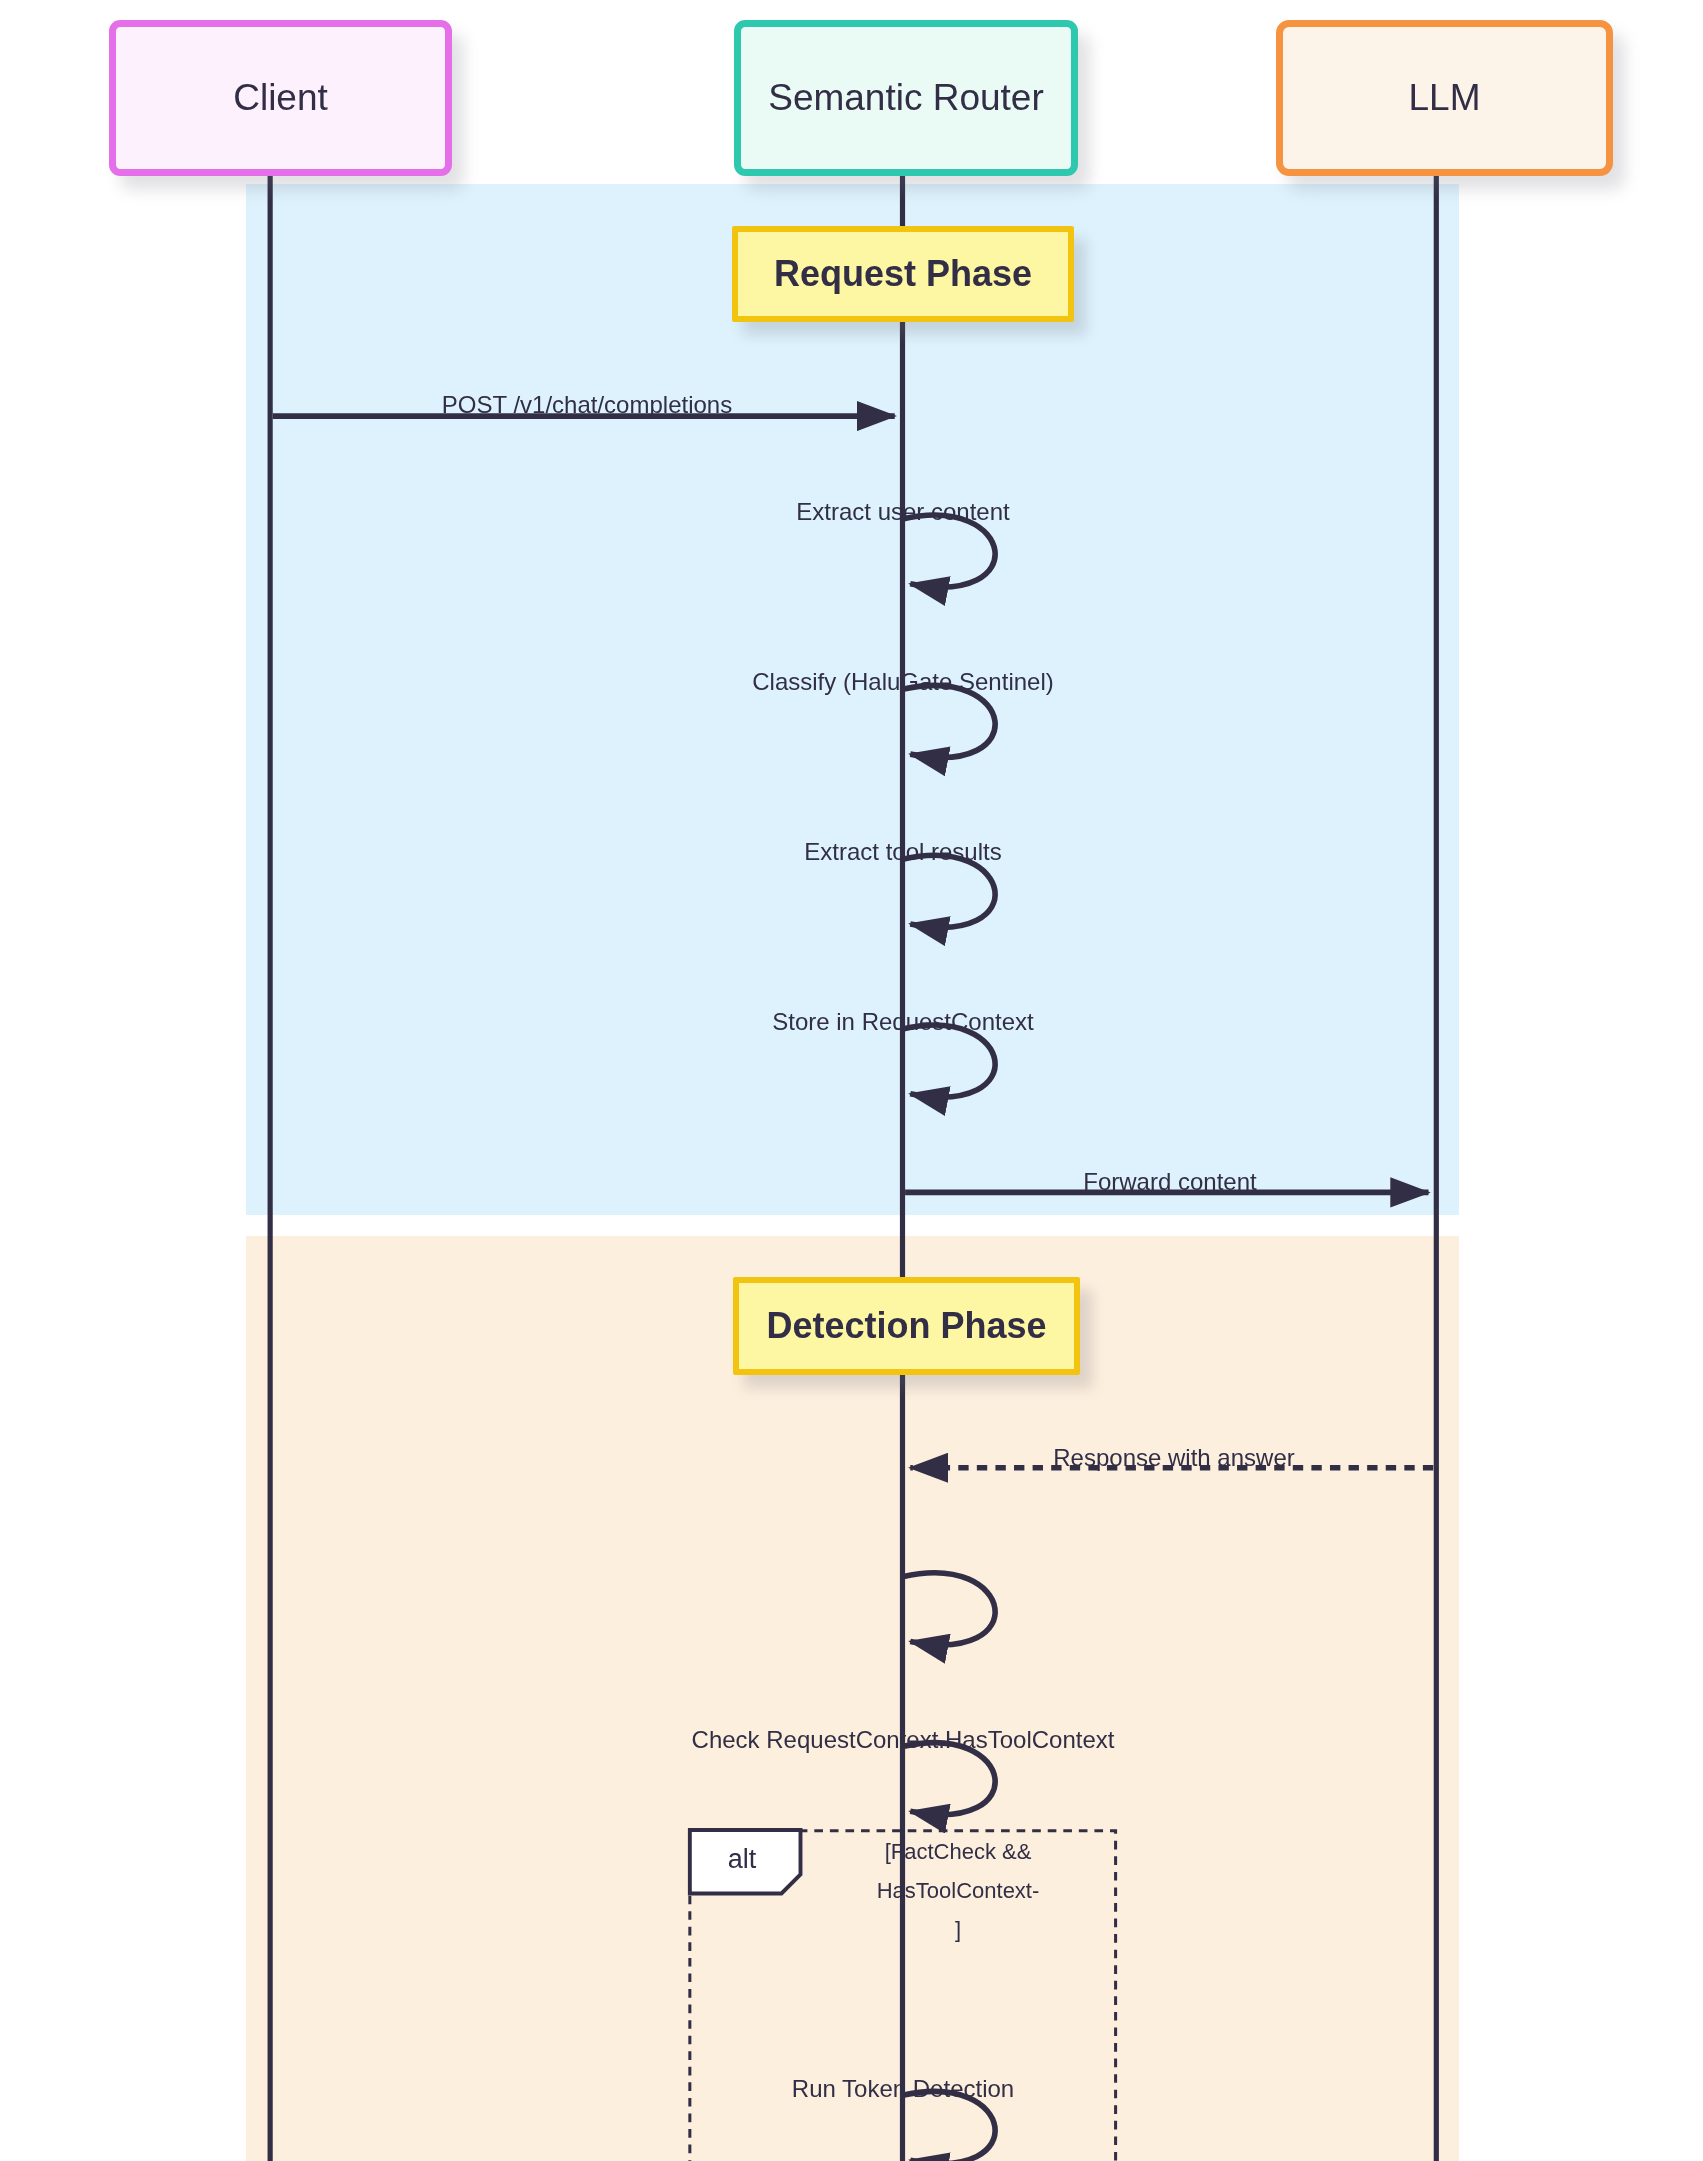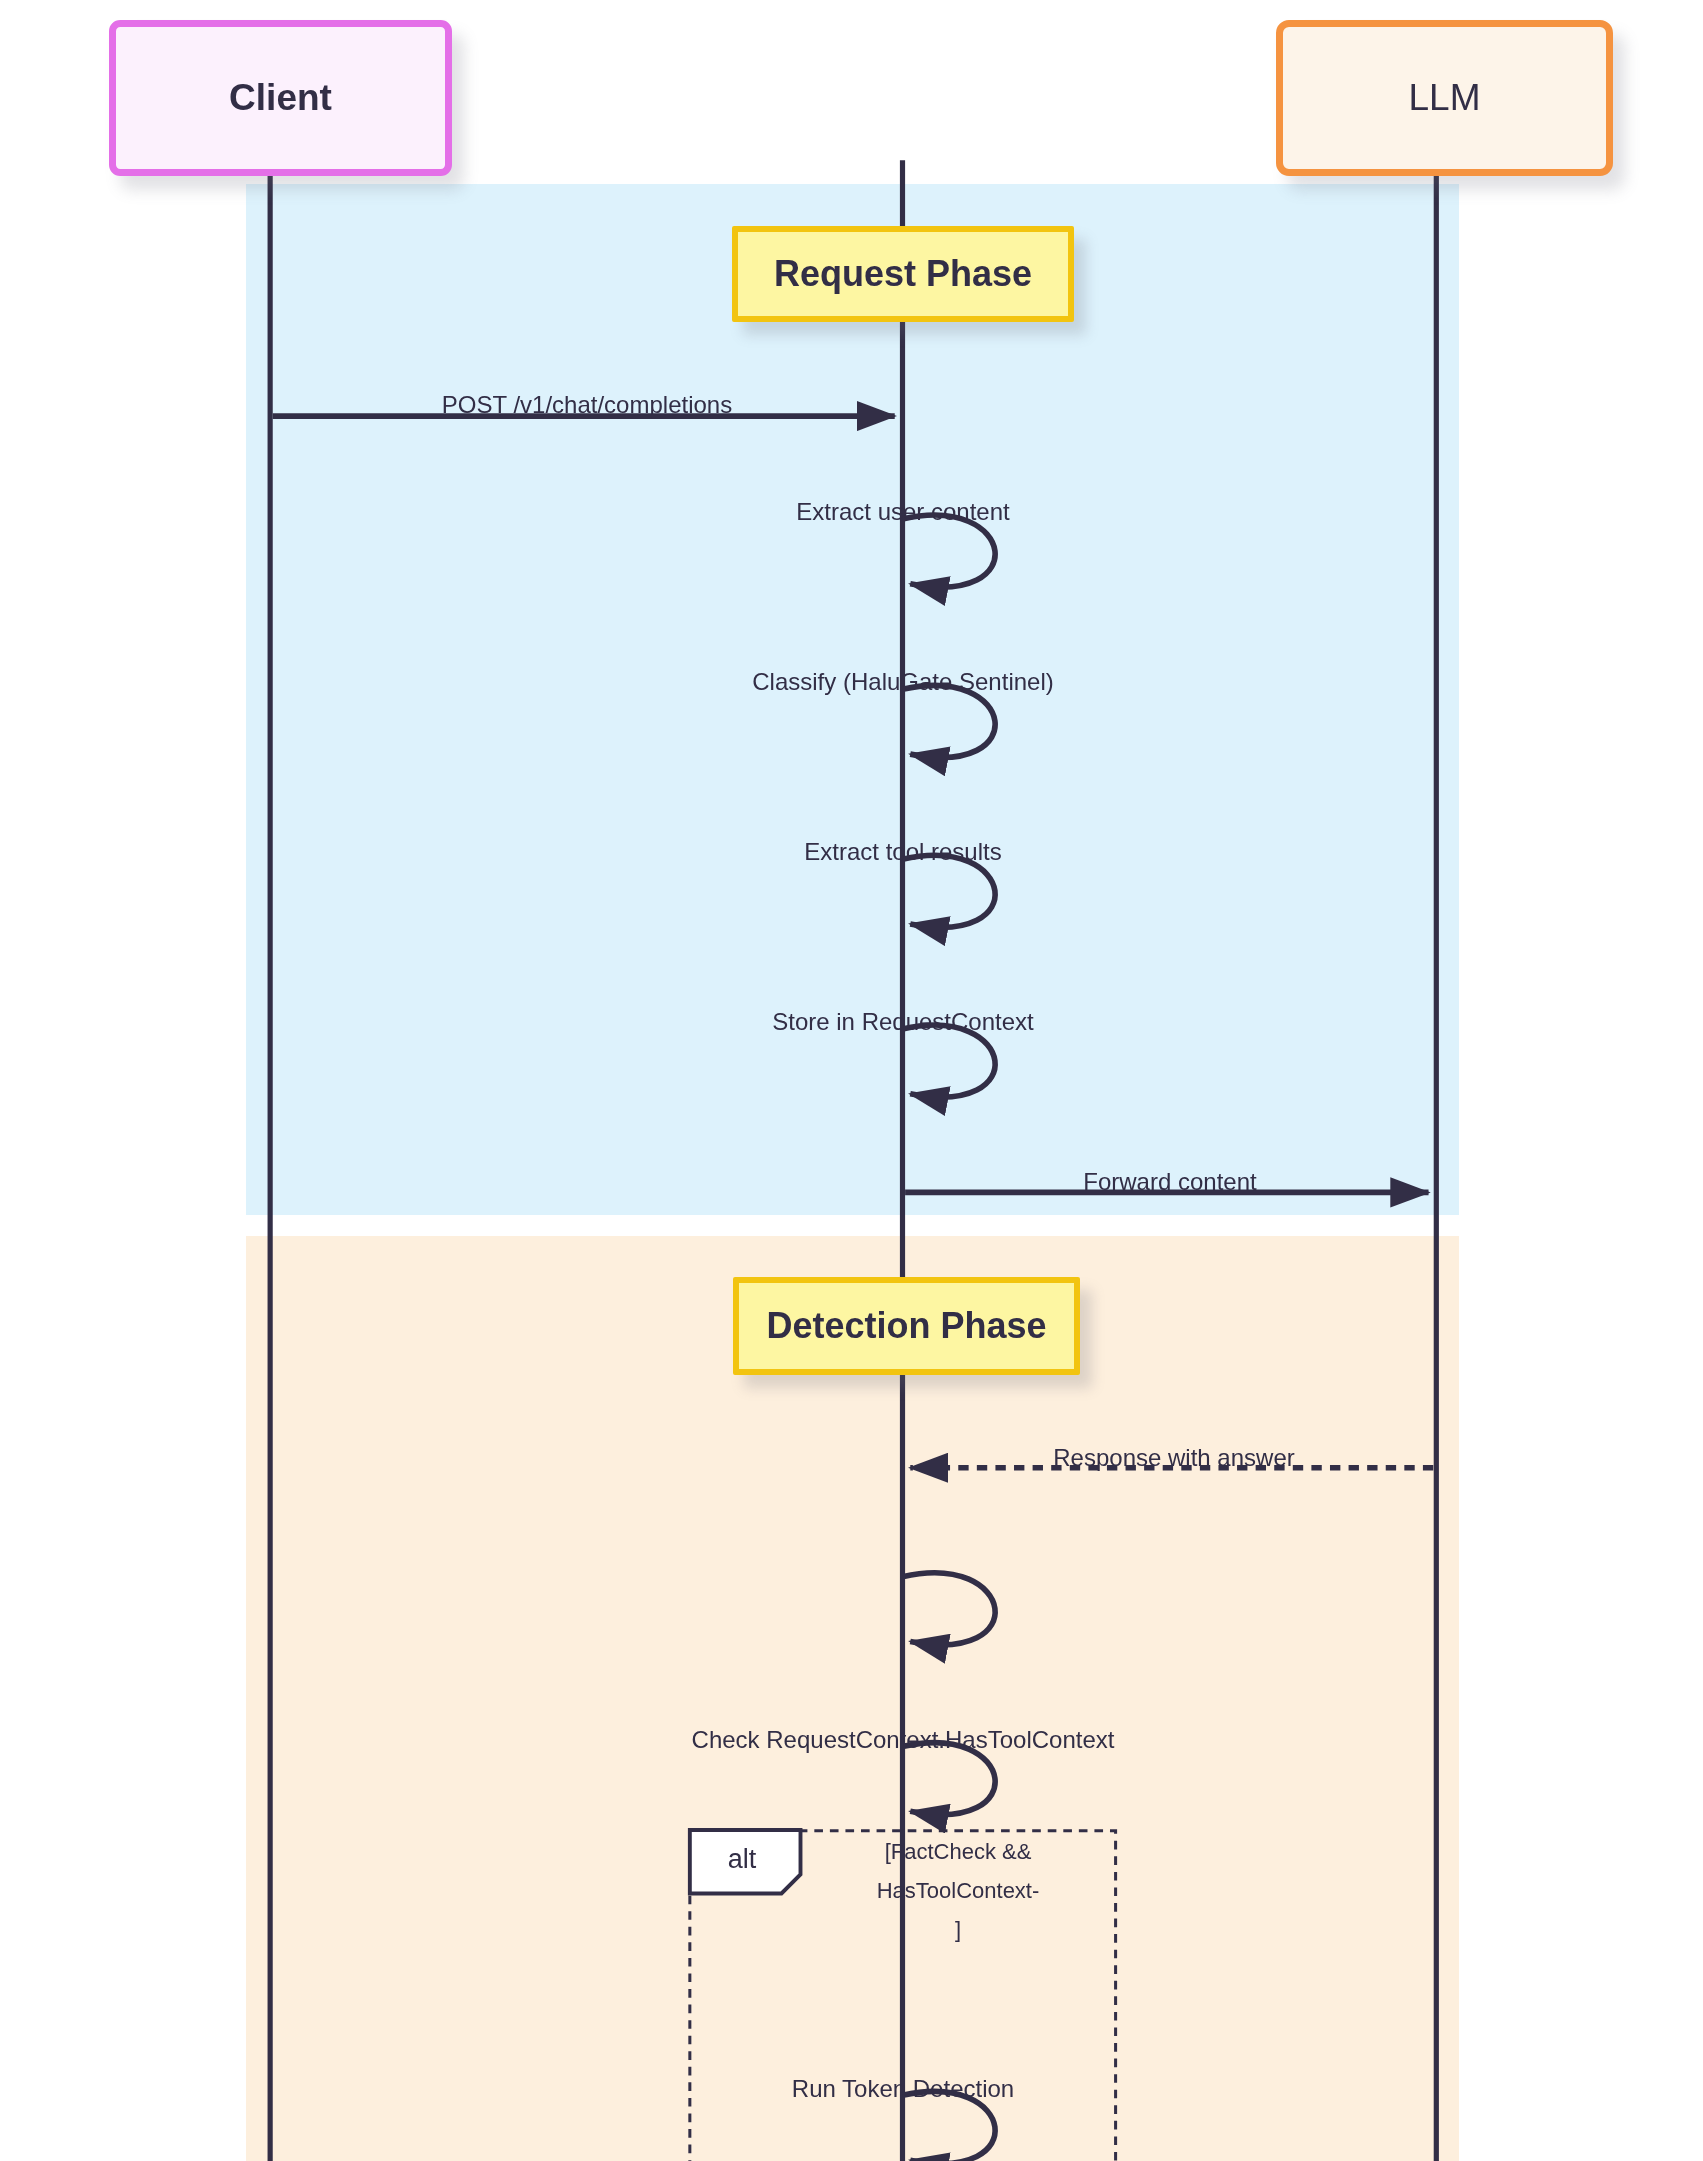--- a/index.html
+++ b/index.html
@@ -16,21 +16,21 @@
   .arrow.dotted{stroke-dasharray:24 19;}
   .loop{stroke:var(--ink);stroke-width:13;fill:none;}
   .altframe{stroke:var(--ink);stroke-width:7;fill:none;stroke-dasharray:20 16;}
   .altlabelbox{fill:var(--alt-label-fill);stroke:var(--ink);stroke-width:9;}
   .arrowhead{fill:var(--ink);}
   .actor{
     position:absolute;display:flex;align-items:center;justify-content:center;
     border-radius:11.2px;font-size:37px;
     box-shadow:11.2px 14px 14.7px rgba(110,110,125,0.20);
   }
-  .actor.client{background:var(--client-fill);border:7px solid var(--client-border);font-weight:bold;}
+  .actor.client{background:var(--client-fill);border:7px solid var(--client-border);}
   .actor.router{background:var(--router-fill);border:7px solid var(--router-border);}
   .actor.llm{background:var(--llm-fill);border:7px solid var(--llm-border);}
   .note{
     position:absolute;display:flex;align-items:center;justify-content:center;
     background:var(--note-fill);border:6px solid var(--note-border);border-radius:2px;
     font-size:36px;font-weight:bold;
     box-shadow:11.2px 13px 13px rgba(110,110,125,0.22);
   }
   .msg{
     position:absolute;transform:translate(-50%,-50%);
@@ -81,20 +81,23 @@
     <path class="loop" d="M 2088 6405 C 2350 6345 2390 6610 2106 6555" marker-end="url(#arr)"></path>
 
     <rect class="altframe" x="1596" y="4235" width="985" height="2520"></rect>
     <line class="altframe" x1="1596" y1="5830" x2="2581" y2="5830"></line>
     <polygon class="altlabelbox" points="1596,4233 1852,4233 1852,4336 1808,4380 1596,4380"></polygon>
   </svg>
 
   <div class="actor client" style="left:109px;top:19.5px;width:329px;height:142px;">
     <span>Client</span>
   </div>
+  <div class="actor router" style="left:734px;top:19.5px;width:330px;height:142px;">
+    <span>Semantic Router</span>
+  </div>
   <div class="actor llm" style="left:1276px;top:19.5px;width:323px;height:142px;border-radius:13px;">
     <span>LLM</span>
   </div>
 
   <div class="note" style="left:732px;top:226px;width:330px;height:84px;">
     <span>Request Phase</span>
   </div>
   <div class="note" style="left:733px;top:1277px;width:335px;height:86px;">
     <span>Detection Phase</span>
   </div>

